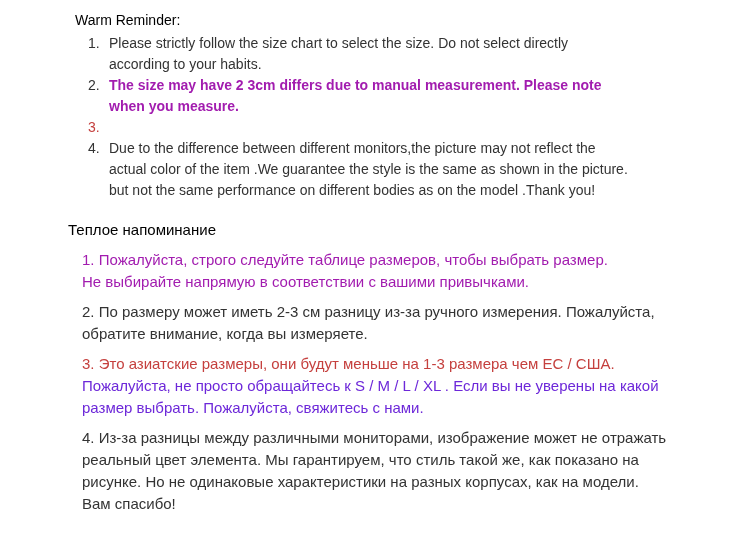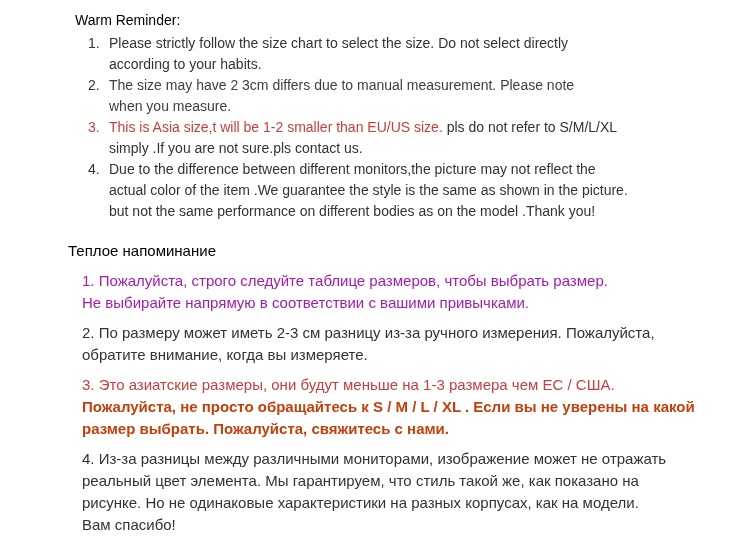--- a/index.html
+++ b/index.html
@@ -75,46 +75,44 @@
   <section class="en-section">
     <div class="en-title">Warm Reminder:</div>
     <div class="en-items">
         <div class="en-item">
           <span class="num" style="color: rgb(51, 51, 51);">1.</span>
           <span class="body"><span style="color: rgb(51, 51, 51);">Please strictly follow the size chart to select the size. Do not select directly
 according to your habits.</span></span>
         </div>
         <div class="en-item">
           <span class="num" style="color: rgb(51, 51, 51);">2.</span>
-          <span class="body"><span style="color: #404040;">The size may have 2 3cm differs due to manual measurement. Please note
+          <span class="body"><span style="color: #a21caf; font-weight: bold;">The size may have 2 3cm differs due to manual measurement. Please note
 when you measure.</span></span>
         </div>
         <div class="en-item">
           <span class="num" style="color: rgb(197, 64, 62);">3.</span>
-          <span class="body"><span style="color: rgb(197, 64, 62);">This is Asia size,t will be 1-2 smaller than EU/US size.</span><span style="color: rgb(51, 51, 51);"> pls do not refer to S/M/L/XL
-simply .If you are not sure.pls contact us.</span></span>
         </div>
         <div class="en-item">
           <span class="num" style="color: rgb(51, 51, 51);">4.</span>
           <span class="body"><span style="color: rgb(51, 51, 51);">Due to the difference between different monitors,the picture may not reflect the
 actual color of the item .We guarantee the style is the same as shown in the picture.
 but not the same performance on different bodies as on the model .Thank you!</span></span>
         </div>
       </div>
   </section>
 
   <section class="ru-section">
     <div class="ru-title">Теплое напоминание</div>
     <div class="ru-paras">
         <p class="ru-para"><span style="color: #a21caf;">1. Пожалуйста, строго следуйте таблице размеров, чтобы выбрать размер.
 Не выбирайте напрямую в соответствии с вашими привычками.</span></p>
         <p class="ru-para"><span style="color: rgb(51, 51, 51); margin-top: 26px;">2. По размеру может иметь 2-3 см разницу из-за ручного измерения. Пожалуйста,
 обратите внимание, когда вы измеряете.</span></p>
         <p class="ru-para"><span style="color: rgb(197, 64, 62);">3. Это азиатские размеры, они будут меньше на 1-3 размера чем ЕС / США.
-</span><span style="color: #c2410c; font-weight: bold;">Пожалуйста, не просто обращайтесь к S / M / L / XL . Если вы не уверены на какой
+</span><span style="color: #6d28d9;">Пожалуйста, не просто обращайтесь к S / M / L / XL . Если вы не уверены на какой
 размер выбрать. Пожалуйста, свяжитесь с нами.</span></p>
         <p class="ru-para"><span style="color: rgb(51, 51, 51);">4. Из-за разницы между различными мониторами, изображение может не отражать
 реальный цвет элемента. Мы гарантируем, что стиль такой же, как показано на
 рисунке. Но не одинаковые характеристики на разных корпусах, как на модели.
 Вам спасибо!</span></p>
       </div>
   </section>
 
 </div>
 

